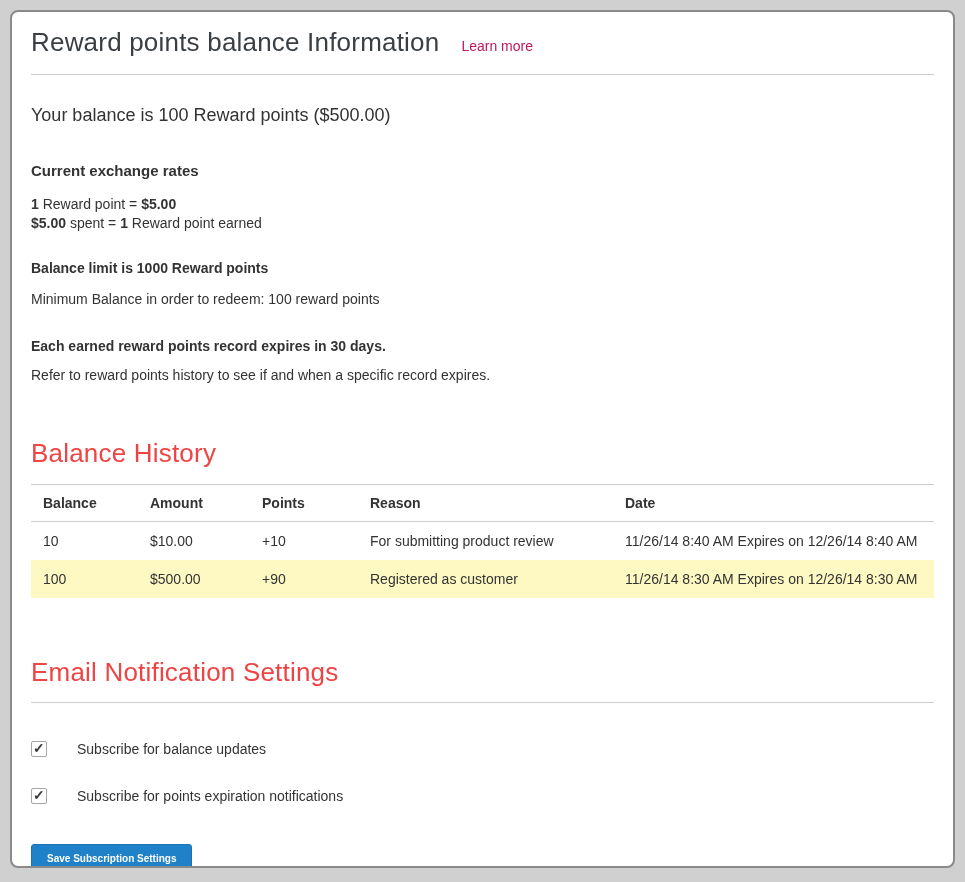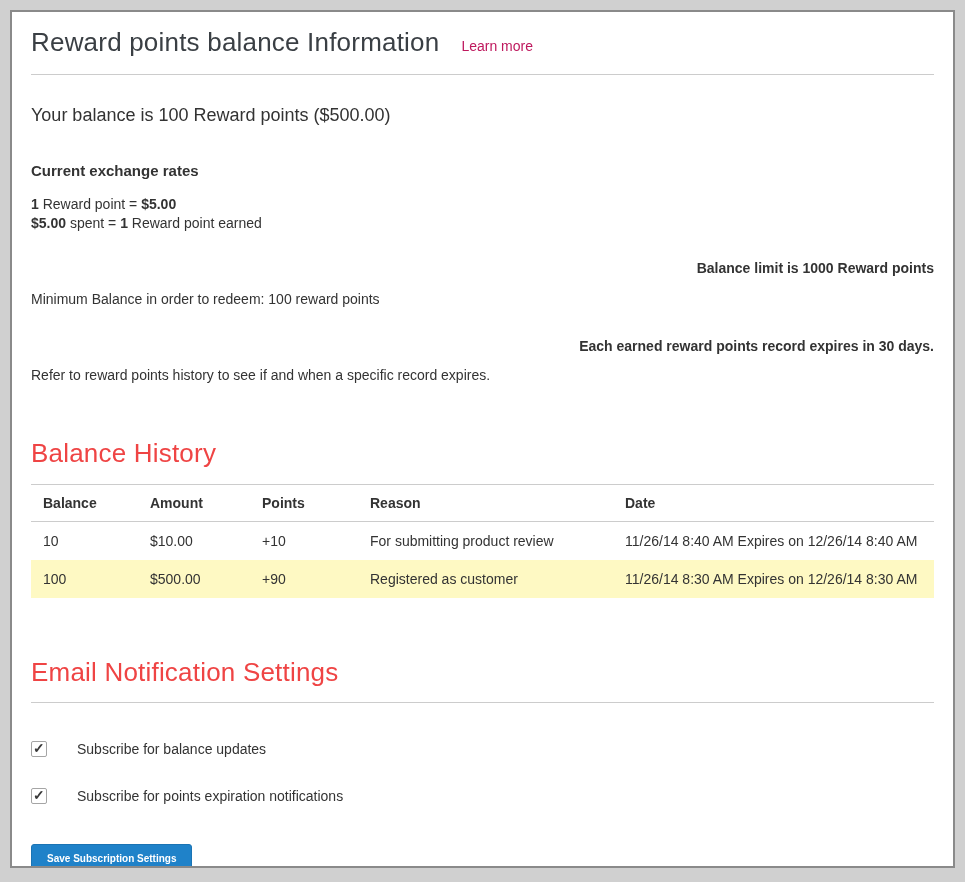--- a/index.html
+++ b/index.html
@@ -10,21 +10,21 @@
     font-family: "Liberation Sans", "DejaVu Sans", sans-serif;
     color: #333;
     position: relative;
   }
   .card {
     position: absolute;
     left: 10px; top: 10px;
     width: 945px; height: 858px;
     background: #fff;
     border: 2px solid #8a8a8a;
-    border-radius: 0;
+    border-radius: 8px;
     padding: 12px 19px 0 19px;
     overflow: hidden;
   }
   
   .card-header {
     display: flex;
     align-items: baseline;
     gap: 22px;
     padding-bottom: 14px;
     border-bottom: 1px solid #ccc;
@@ -40,21 +40,21 @@
   .learn-more {
     font-size: 14px;
     color: #be185d;
     text-decoration: none;
     cursor: pointer;
   }
   
   .balance-summary { margin: 28px 0 0; font-size: 18px; line-height: 24px; }
   .sub-heading { margin: 34px 0 1px; font-size: 15px; font-weight: 700; line-height: 20px; }
   .rates { margin: 14px 0 0; font-size: 14px; line-height: 19px; }
-  .bold-line { margin: 26px 0 0; font-size: 14px; font-weight: 700; line-height: 19px; text-align: right; }
+  .bold-line { margin: 26px 0 0; font-size: 14px; font-weight: 700; line-height: 19px; }
   .plain-line { margin: 12px 0 0; font-size: 14px; line-height: 19px; }
   .plain-line.tight { margin-top: 10px; }
   .bold-line.spaced { margin-top: 28px; }
   b { font-weight: 700; }
   
   .section-title {
     margin: 50px 0 0;
     font-size: 26px;
     font-weight: 300;
     line-height: 36px;

